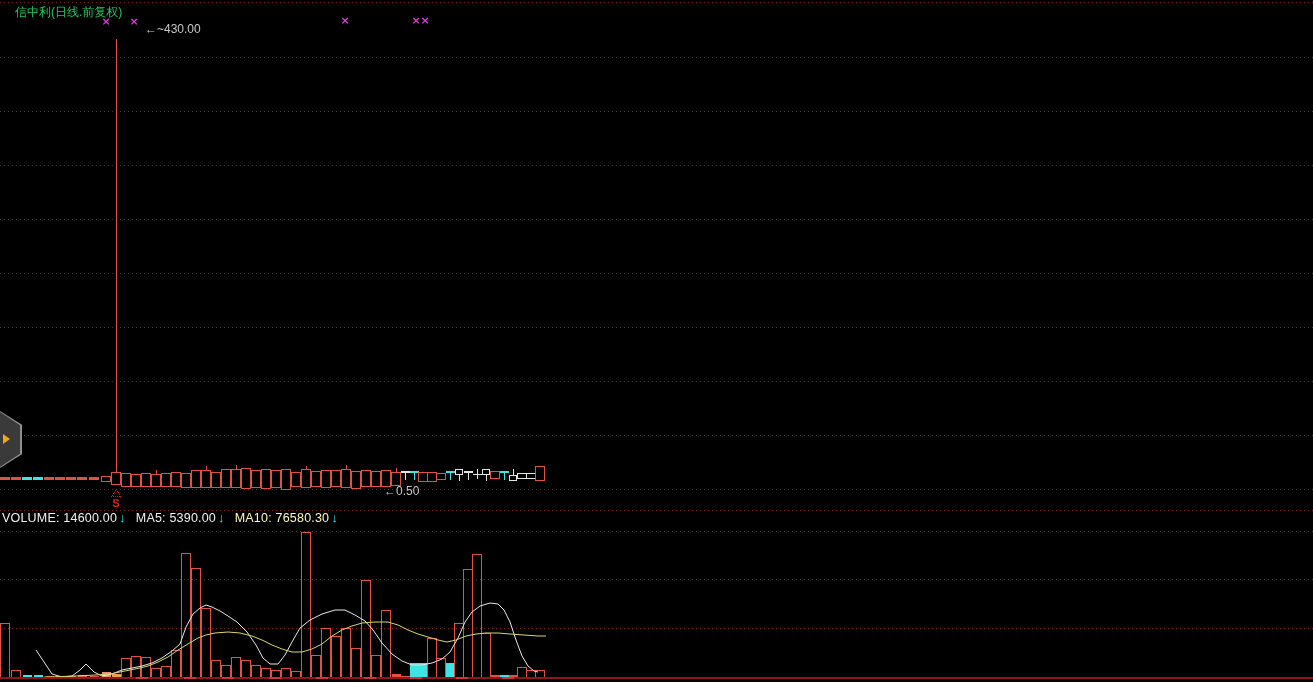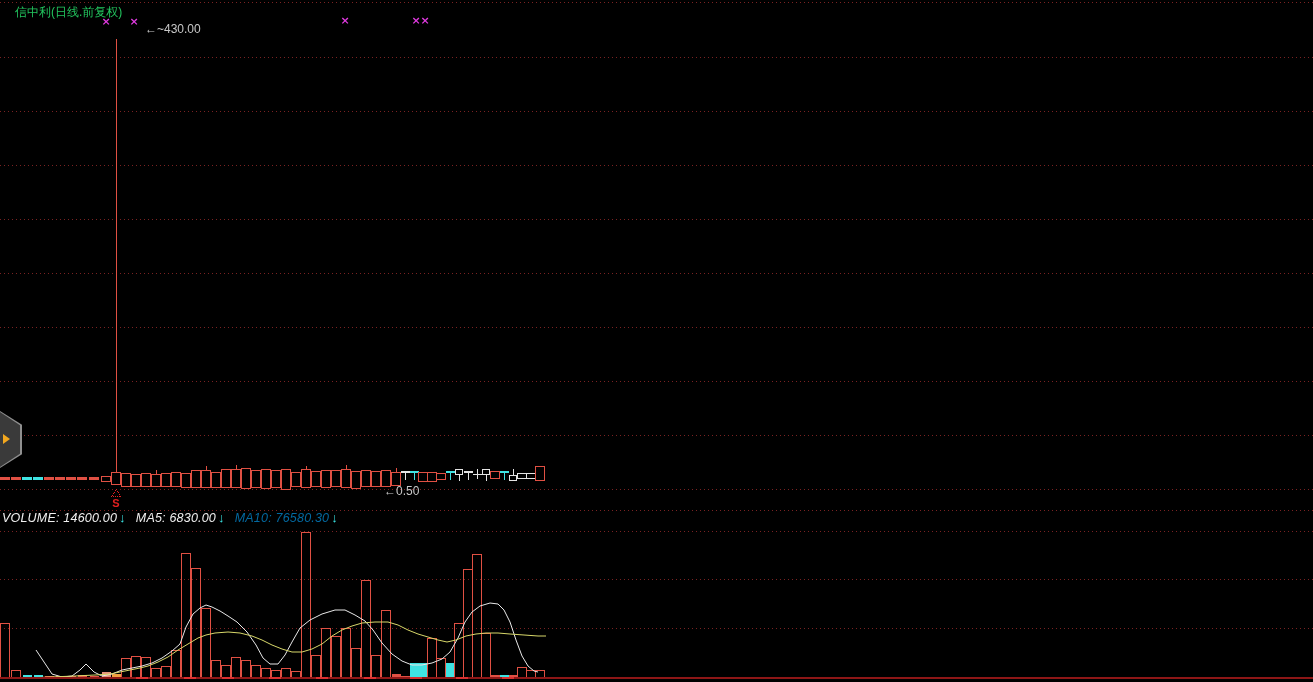--- a/index.html
+++ b/index.html
@@ -4,23 +4,23 @@
 <style>
   html,body{margin:0;padding:0;background:#000;}
   .screen{position:relative;width:1313px;height:682px;background:#000;overflow:hidden;
           font-family:"Liberation Sans","DejaVu Sans",sans-serif;}
   .chart-svg{position:absolute;left:0;top:0;}
   .chart-title{position:absolute;left:15px;top:4px;font-size:12px;color:#22c55e;white-space:nowrap;}
   .price-label{position:absolute;font-size:12px;color:#c8c8c8;white-space:nowrap;margin-left:28px;}
   .label-high{left:117px;top:22px;}
   .label-low{left:356px;top:484px;text-align:center;}
   .vol-header{position:absolute;left:2px;top:510px;font-size:12.5px;display:flex;align-items:center;
-              white-space:nowrap;letter-spacing:.2px;font-style:italic;}
+              white-space:nowrap;letter-spacing:.2px;}
   .vol-header .txt{color:#f0f0f0;}
-  .vol-header .txt.ma10{color:#0369a1;}
+  .vol-header .txt.ma10{color:#fef9c3;}
   .vol-header .arr{color:#3ae6e6;margin:0 10px 0 2px;font-size:13px;}
   .side-tab{position:absolute;left:0;top:411px;width:22px;height:57px;background:#8f8f8f;
             clip-path:polygon(0 0,100% 24%,100% 76%,0 100%);}
   .side-tab-inner{position:absolute;left:0;top:1px;width:20px;height:55px;background:#3a3a3a;
             clip-path:polygon(0 0,100% 24%,100% 76%,0 100%);}
   .side-tab-arrow{position:absolute;left:3px;top:23px;width:0;height:0;
             border-left:7px solid #f2a71f;border-top:5px solid transparent;border-bottom:5px solid transparent;}
 </style>
 </head>
 <body>
@@ -204,21 +204,21 @@
     </svg>
 
   <div class="chart-title">信中利(日线.前复权)</div>
 
   <div class="price-label label-high">←~430.00</div>
   <div class="price-label label-low">←0.50</div>
 
   <div class="vol-header">
     <span class="txt">VOLUME: 14600.00</span>
     <span class="arr">↓</span>
-    <span class="txt">MA5: 6830.00</span>
+    <span class="txt">MA5: 5390.00</span>
     <span class="arr">↓</span>
     <span class="txt ma10">MA10: 76580.30</span>
     <span class="arr">↓</span>
   </div>
 
   <div class="side-tab">
     <div class="side-tab-inner"></div>
     <div class="side-tab-arrow"></div>
   </div>
 

